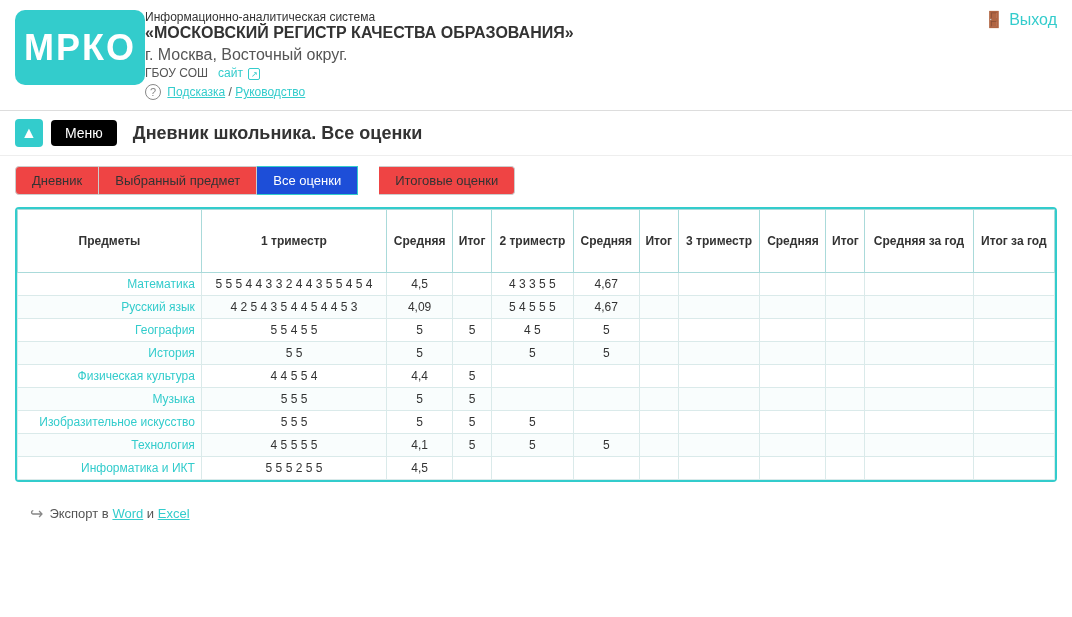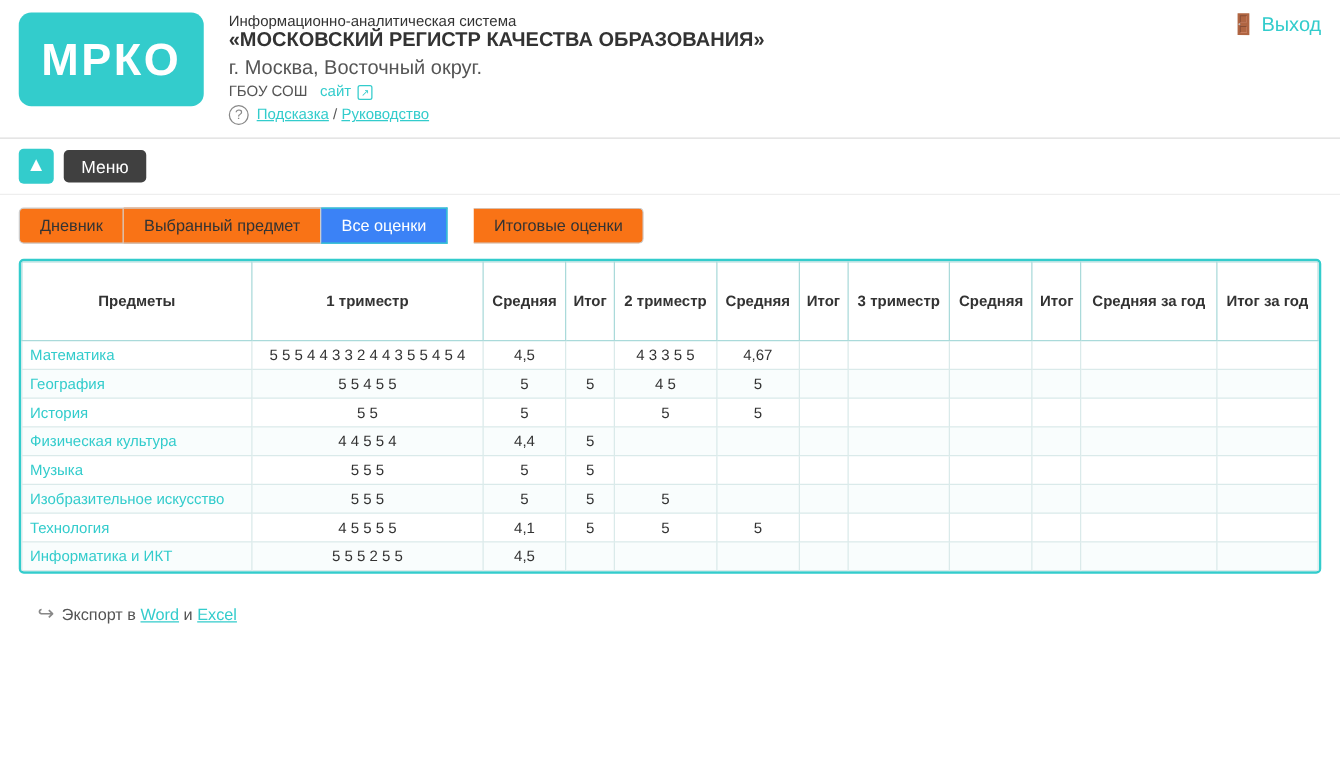--- a/index.html
+++ b/index.html
@@ -1,54 +1,54 @@
 <!DOCTYPE html>
 <html><head>
   <meta charset="utf-8">
   <style>
     * { box-sizing: border-box; margin: 0; padding: 0; }
     body { font-family: Arial, sans-serif; font-size: 13px; background: #fff; color: #333; }
 
     
     .header { display: flex; align-items: flex-start; padding: 10px 15px; border-bottom: 1px solid #ddd; }
-    .logo { width: 148px; height: 75px; background: #3cc; border-radius: 10px; display: flex; align-items: center; justify-content: center; margin-right: 20px; flex-shrink: 0; }
+    .logo { width: 130px; height: 75px; background: #3cc; border-radius: 10px; display: flex; align-items: center; justify-content: center; flex-shrink: 0; }
     .logo-text { color: white; font-size: 36px; font-weight: bold; letter-spacing: 2px; }
     .header-info { flex: 1; }
     .header-info .system-name-small { font-size: 12px; color: #333; }
     .header-info .system-name-big { font-size: 16px; font-weight: bold; color: #333; }
     .header-info .location { font-size: 16px; color: #555; margin-top: 4px; }
     .header-info .school { font-size: 12px; color: #555; margin-top: 2px; }
     .header-info .school a { color: #3cc; text-decoration: none; }
     .header-links { font-size: 12px; color: #555; margin-top: 4px; }
     .header-links a { color: #3cc; text-decoration: underline; cursor: pointer; }
     .header-right { display: flex; align-items: center; margin-left: auto; }
     .exit-link { color: #3cc; text-decoration: none; font-size: 16px; cursor: pointer; }
 
     
     .navbar { display: flex; align-items: center; padding: 8px 15px; border-bottom: 1px solid #eee; }
     .back-btn { width: 28px; height: 28px; background: #3cc; border-radius: 4px; display: flex; align-items: center; justify-content: center; cursor: pointer; margin-right: 8px; }
     .back-btn span { color: white; font-size: 16px; }
-    .menu-btn { background: #404040; color: white; border: none; border-radius: 4px; padding: 5px 14px; cursor: pointer; font-size: 14px; margin-right: 16px; }
+    .menu-btn { background: #000000; color: white; border: none; border-radius: 4px; padding: 5px 14px; cursor: pointer; font-size: 14px; margin-right: 16px; }
     .page-title { font-size: 18px; font-weight: bold; color: #333; }
 
     
     .tabs { display: flex; padding: 10px 15px 0 15px; gap: 0; }
-    .tab { padding: 6px 16px; border: 1px solid #ccc; cursor: pointer; font-size: 13px; background: #f97316; color: #333; }
+    .tab { padding: 6px 16px; border: 1px solid #ccc; cursor: pointer; font-size: 13px; background: #ef4444; color: #333; }
     .tab:first-child { border-radius: 4px 0 0 4px; }
     .tab:last-child { border-radius: 0 4px 4px 0; margin-left: 21px; }
-    .tab.active { background: #3b82f6; color: white; border-color: #3cc; }
+    .tab.active { background: #1d4ed8; color: white; border-color: #3cc; }
     .tab:not(:first-child) { border-left: none; }
 
     
     .table-container { margin: 12px 15px; border: 2px solid #3cc; border-radius: 4px; overflow: auto; }
     table { width: 100%; border-collapse: collapse; font-size: 12px; }
     thead tr { background: #e8f8f8; }
     th { padding: 24px 4px; border: 1px solid #aadada; text-align: center; font-weight: bold; color: #333; white-space: nowrap; }
     td { padding: 4px 6px; border: 1px solid #daeaea; text-align: center; white-space: nowrap; }
-    td.subject-cell { text-align: left; }
+    td.subject-cell { text-align: right; }
     td.subject-cell a { color: #3cc; text-decoration: none; cursor: pointer; }
     tr:nth-child(even) { background: #f9fdfd; }
     tr:nth-child(odd) { background: #fff; }
 
     
     .export { padding: 10px 20px 15px 30px; font-size: 13px; color: #555; display: flex; align-items: center; }
     .export-arrow { display: inline-block; margin-right: 6px; color: #888; font-size: 16px; }
     .export a { color: #3cc; text-decoration: underline; cursor: pointer; }
 
     .help-icon { display: inline-block; width: 16px; height: 16px; border-radius: 50%; border: 1px solid #888; text-align: center; line-height: 14px; font-size: 11px; color: #888; margin-right: 3px; }
@@ -84,20 +84,21 @@
       <span>Выход</span>
     </a>
   </div>
 </div>
 
 <div class="navbar">
   <div class="back-btn">
     <span>▲</span>
   </div>
   <button class="menu-btn">Меню</button>
+  <span class="page-title">Дневник школьника. Все оценки</span>
 </div>
 
 <div class="tabs">
   <div class="tab">Дневник</div>
   <div class="tab">Выбранный предмет</div>
   <div class="tab active">Все оценки</div>
   <div class="tab">Итоговые оценки</div>
 </div>
 
 <div class="table-container">
@@ -127,20 +128,34 @@
           <td>4 3 3 5 5</td>
           <td>4,67</td>
           <td></td>
           <td></td>
           <td></td>
           <td></td>
           <td></td>
           <td></td>
         </tr>
         <tr>
+          <td class="subject-cell"><a>Русский язык</a></td>
+          <td>4 2 5 4 3 5 4 4 5 4 4 5 3</td>
+          <td>4,09</td>
+          <td></td>
+          <td>5 4 5 5 5</td>
+          <td>4,67</td>
+          <td></td>
+          <td></td>
+          <td></td>
+          <td></td>
+          <td></td>
+          <td></td>
+        </tr>
+        <tr>
           <td class="subject-cell"><a>География</a></td>
           <td>5 5 4 5 5</td>
           <td>5</td>
           <td>5</td>
           <td>4 5</td>
           <td>5</td>
           <td></td>
           <td></td>
           <td></td>
           <td></td>

